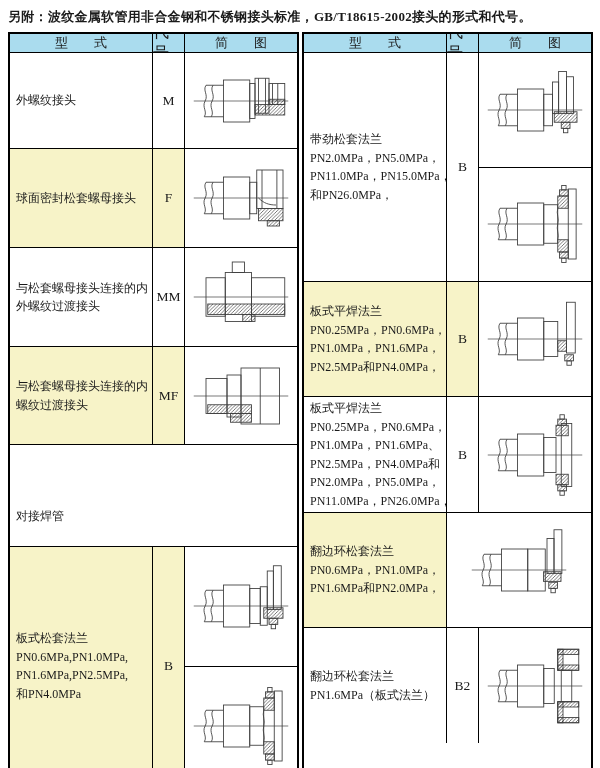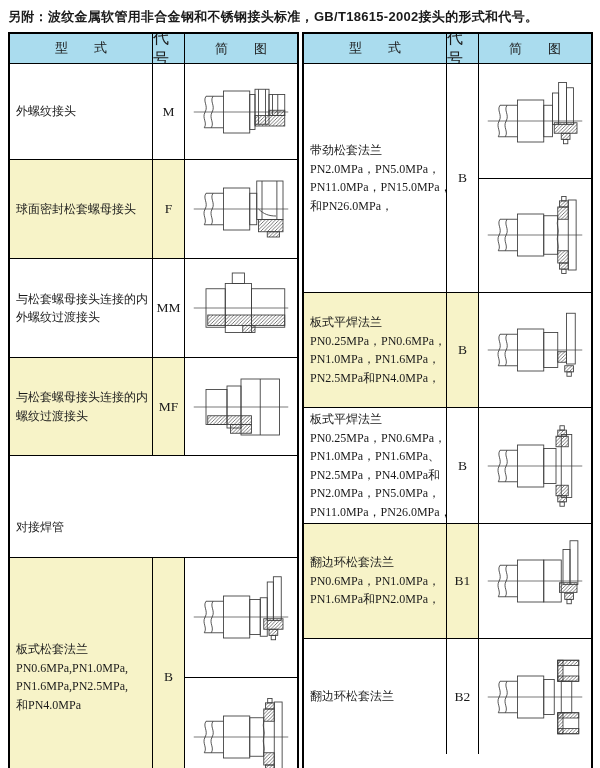--- a/index.html
+++ b/index.html
@@ -2,28 +2,28 @@
 <html style="--header-bg: #aadcee; --highlight-bg: #f7f3c8; --border: #000000; --ink: #1a1a1a;"><head>
 <meta charset="utf-8">
 <style>
   html,body{margin:0;padding:0;}
   body{
     width:600px;height:768px;background:#ffffff;
     font-family:"Liberation Serif", serif;color:var(--ink,#1a1a1a);
     overflow:hidden;
   }
   .doc-title{
-    font-family:Liberation Sans, sans-serif;
+    font-family:Liberation Serif, serif;
     font-weight:bold;font-size:13px;line-height:16px;
     padding:9px 8px 7px 8px;letter-spacing:0.3px;
   }
   .tables{display:flex;gap:3px;margin:0 7px 0 8px;}
   .tbl{border:2px solid var(--border,#000);flex:1;display:flex;flex-direction:column;background:#fff;}
   .trow{display:flex;box-sizing:border-box;}
-  .thead{height:30px;border-bottom:1px solid var(--border,#000);}
+  .thead{height:19px;border-bottom:1px solid var(--border,#000);}
   .thead .cell{
     background:var(--header-bg,#aadcee);
     display:flex;align-items:center;justify-content:center;
     font-size:16px;padding:0;
   }
   .tbody .trow + .trow{border-top:1px solid var(--border,#000);}
   .cell{border-left:1px solid var(--border,#000);box-sizing:border-box;overflow:hidden;}
   .cell:first-child{border-left:none;}
   .type-cell{
     width:142px;flex:0 0 142px;display:flex;flex-direction:column;justify-content:center;
@@ -366,21 +366,20 @@
                 </svg>
               </div>
             </div>
           </div>
           <div class="trow hl" style="height: 115px;">
             <div class="cell type-cell">
               <div class="type-line">翻边环松套法兰</div>
               <div class="type-line">PN0.6MPa，PN1.0MPa，</div>
               <div class="type-line">PN1.6MPa和PN2.0MPa，</div>
             </div>
-            <div class="cell code-cell">B1</div>
             <div class="cell diag-cell">
               <div class="dcell">
                 <svg viewBox="0 0 112 96" preserveAspectRatio="xMidYMid meet">
                   <defs>
                     <pattern id="h12" width="4" height="4" patternUnits="userSpaceOnUse">
                       <path d="M0,4 L4,0" stroke="#3f3f3f" stroke-width="0.8" fill="none"></path>
                     </pattern>
                   </defs>
                   <path d="M36,30 L16,30 C12,36 19,41 15,48 C11,55 18,60 14,66 L36,66" fill="none" stroke="#3f3f3f" stroke-width="1"></path>
                   <path d="M24,30 C20,36 27,41 23,48 C19,55 26,60 22,66" fill="none" stroke="#3f3f3f" stroke-width="1"></path>
@@ -392,20 +391,21 @@
                   <rect x="90" y="62" width="10" height="7" fill="url(#h12)" stroke="#3f3f3f" stroke-width="1"></rect>
                   <rect x="92.5" y="69" width="5" height="5" fill="none" stroke="#3f3f3f" stroke-width="1"></rect>
                   <line x1="2" y1="48" x2="110" y2="48" stroke="#3f3f3f" stroke-width="0.8"></line>
                 </svg>
               </div>
             </div>
           </div>
           <div class="trow" style="height: 116px;">
             <div class="cell type-cell">
               <div class="type-line">翻边环松套法兰</div>
+              <div class="type-line">PN1.6MPa（板式法兰）</div>
             </div>
             <div class="cell code-cell">B2</div>
             <div class="cell diag-cell">
               <div class="dcell">
                 <svg viewBox="0 0 112 96" preserveAspectRatio="xMidYMid meet">
                   <defs>
                     <pattern id="h13" width="4" height="4" patternUnits="userSpaceOnUse">
                       <path d="M0,4 L4,0" stroke="#3f3f3f" stroke-width="0.8" fill="none"></path>
                     </pattern>
                   </defs>

